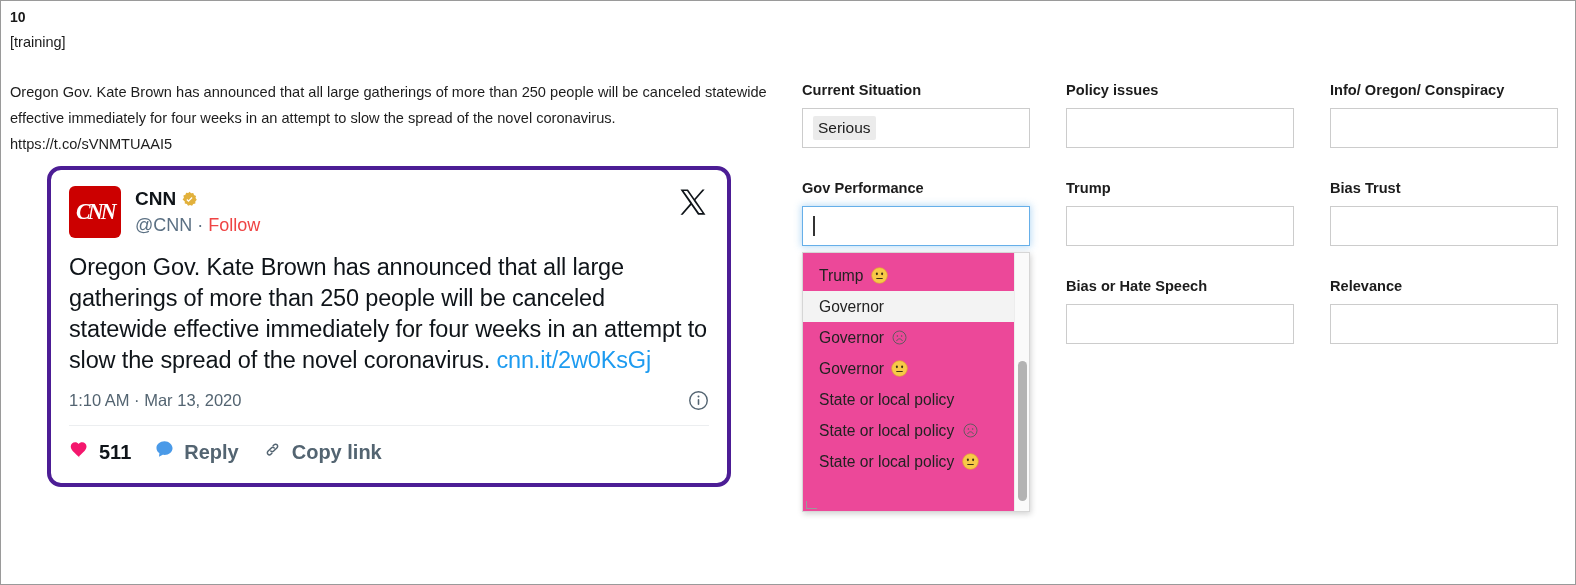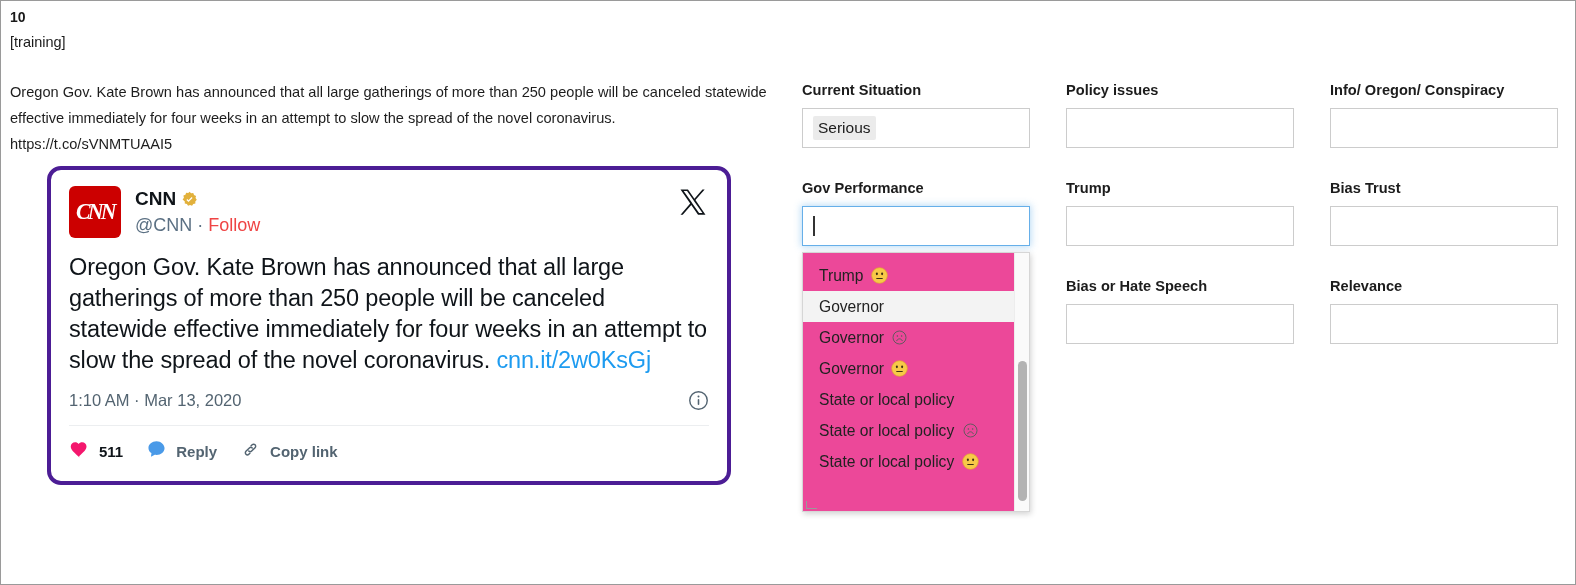--- a/index.html
+++ b/index.html
@@ -151,21 +151,21 @@
   .info-icon { width: 21px; height: 21px; }
   .tw-divider {
     margin-top: 14px;
     border-top: 1px solid #eceef0;
   }
   .tw-actions {
     margin-top: 13px;
     display: flex;
     align-items: center;
     gap: 11px;
-    font-size: 15px;
+    font-size: 20px;
     font-weight: bold;
     color: #536471;
   }
   .act {
     display: flex;
     align-items: center;
     gap: 9px;
     margin-right: 12px;
   }
   .act-count { color: #0f1419; font-weight: bold; }

